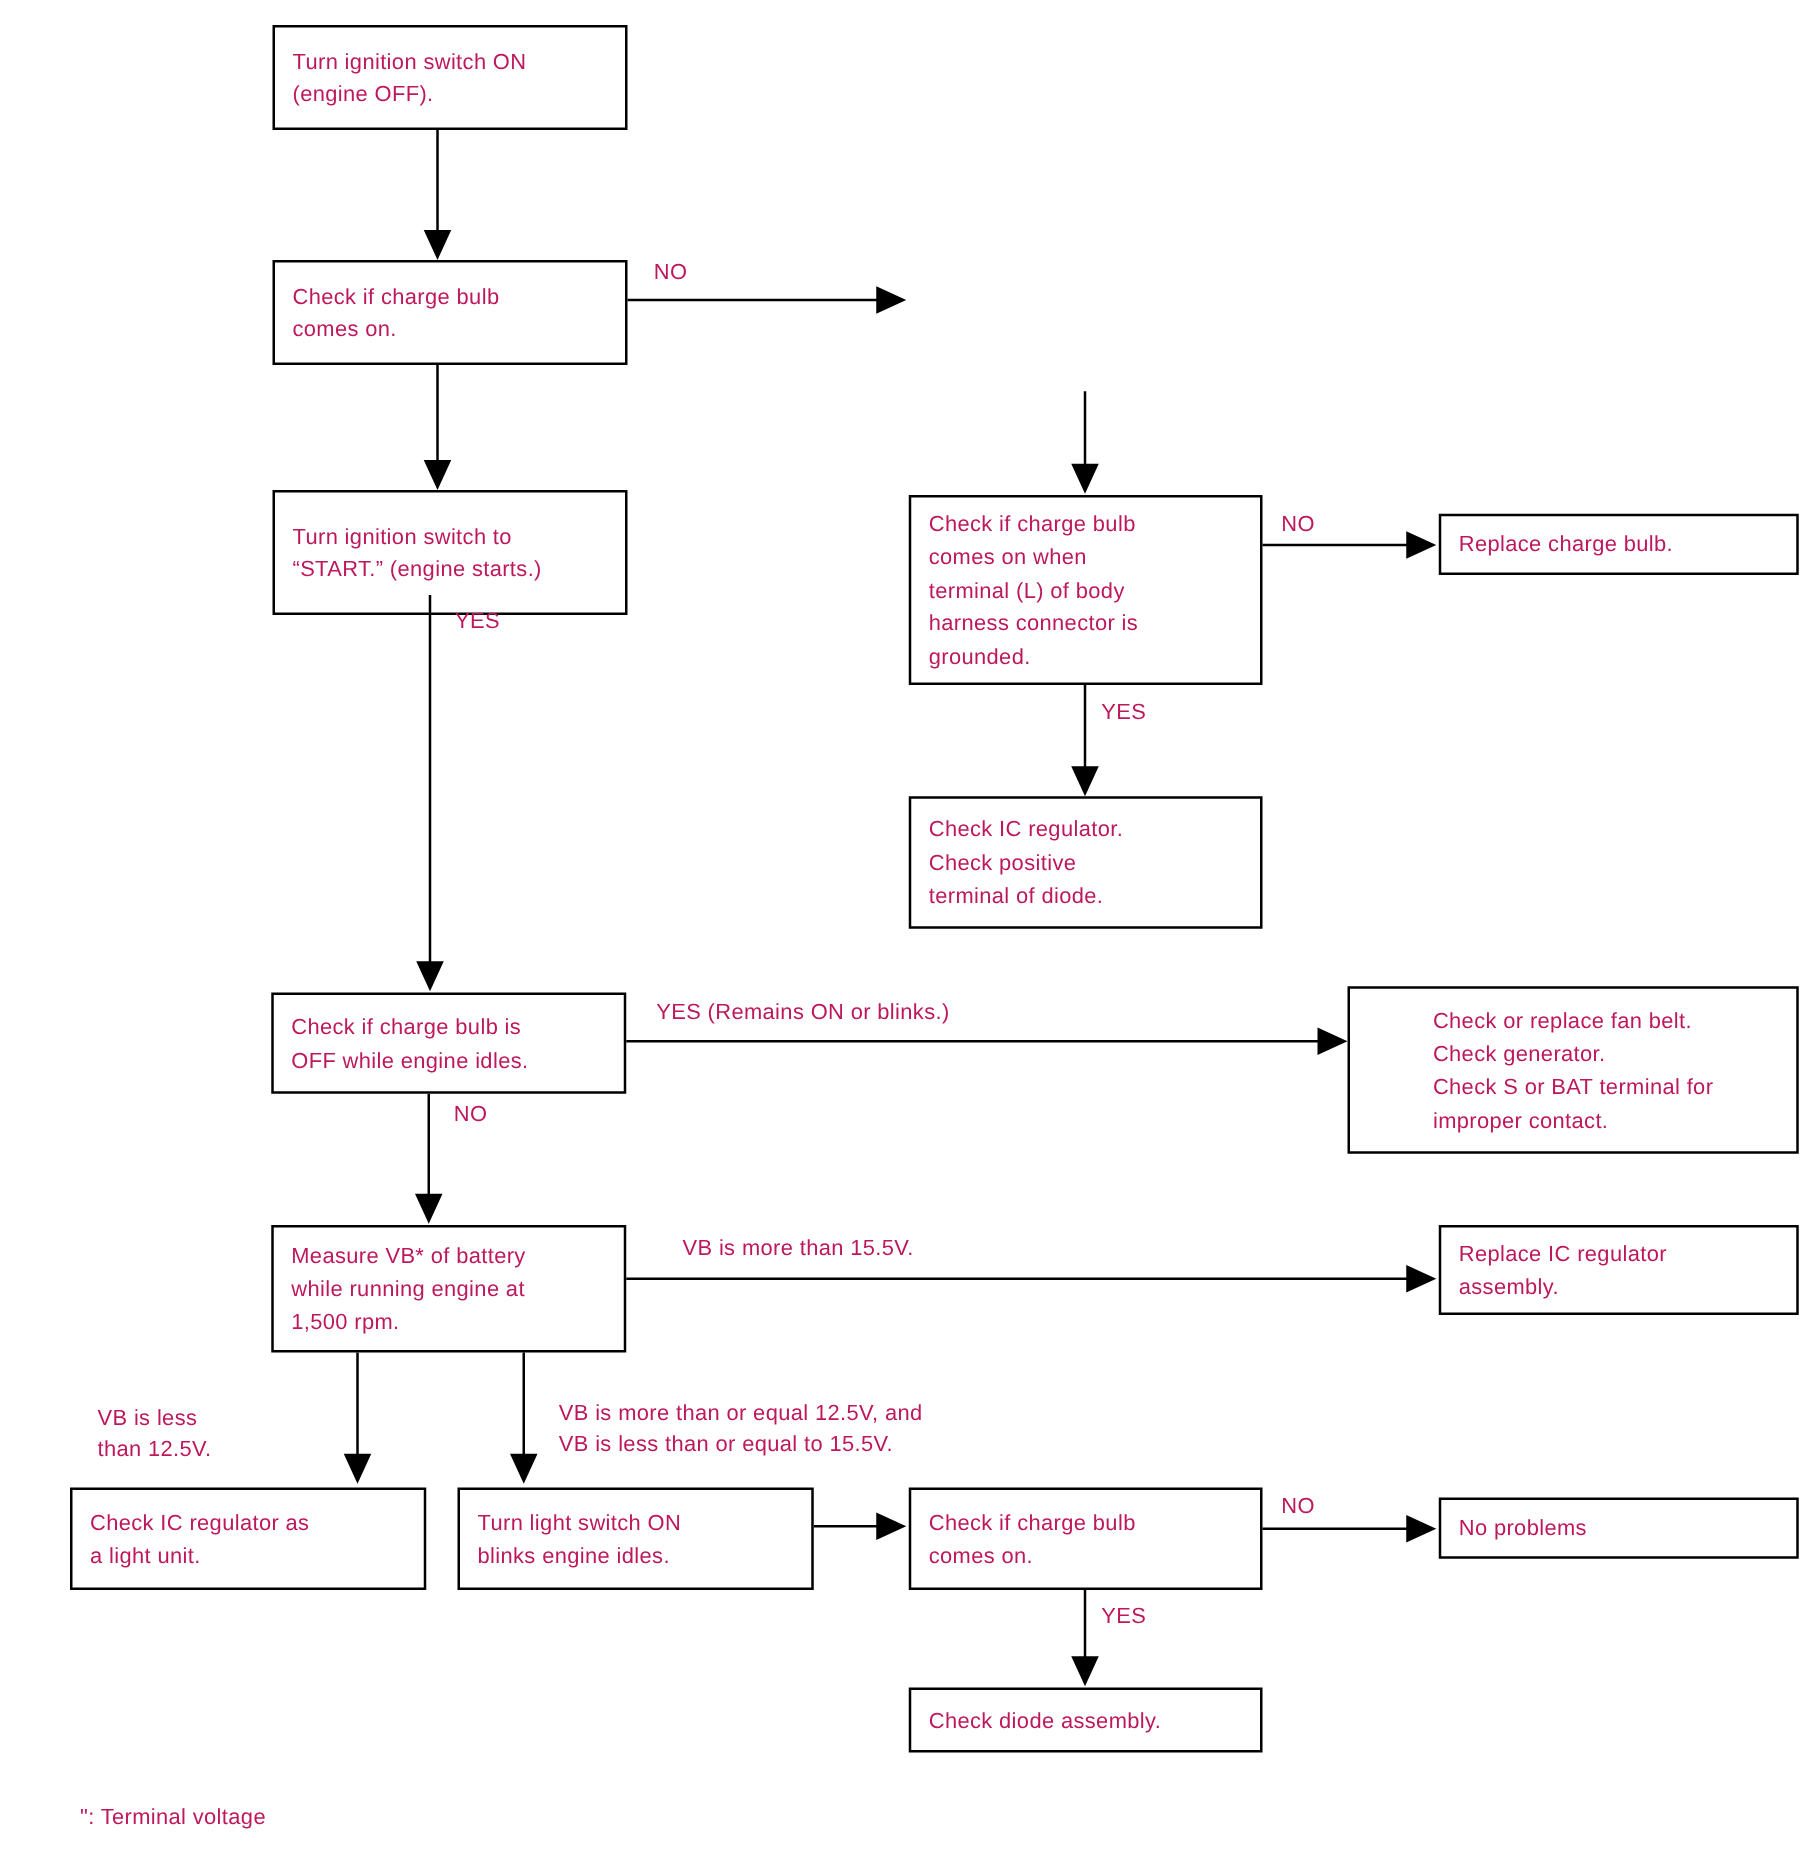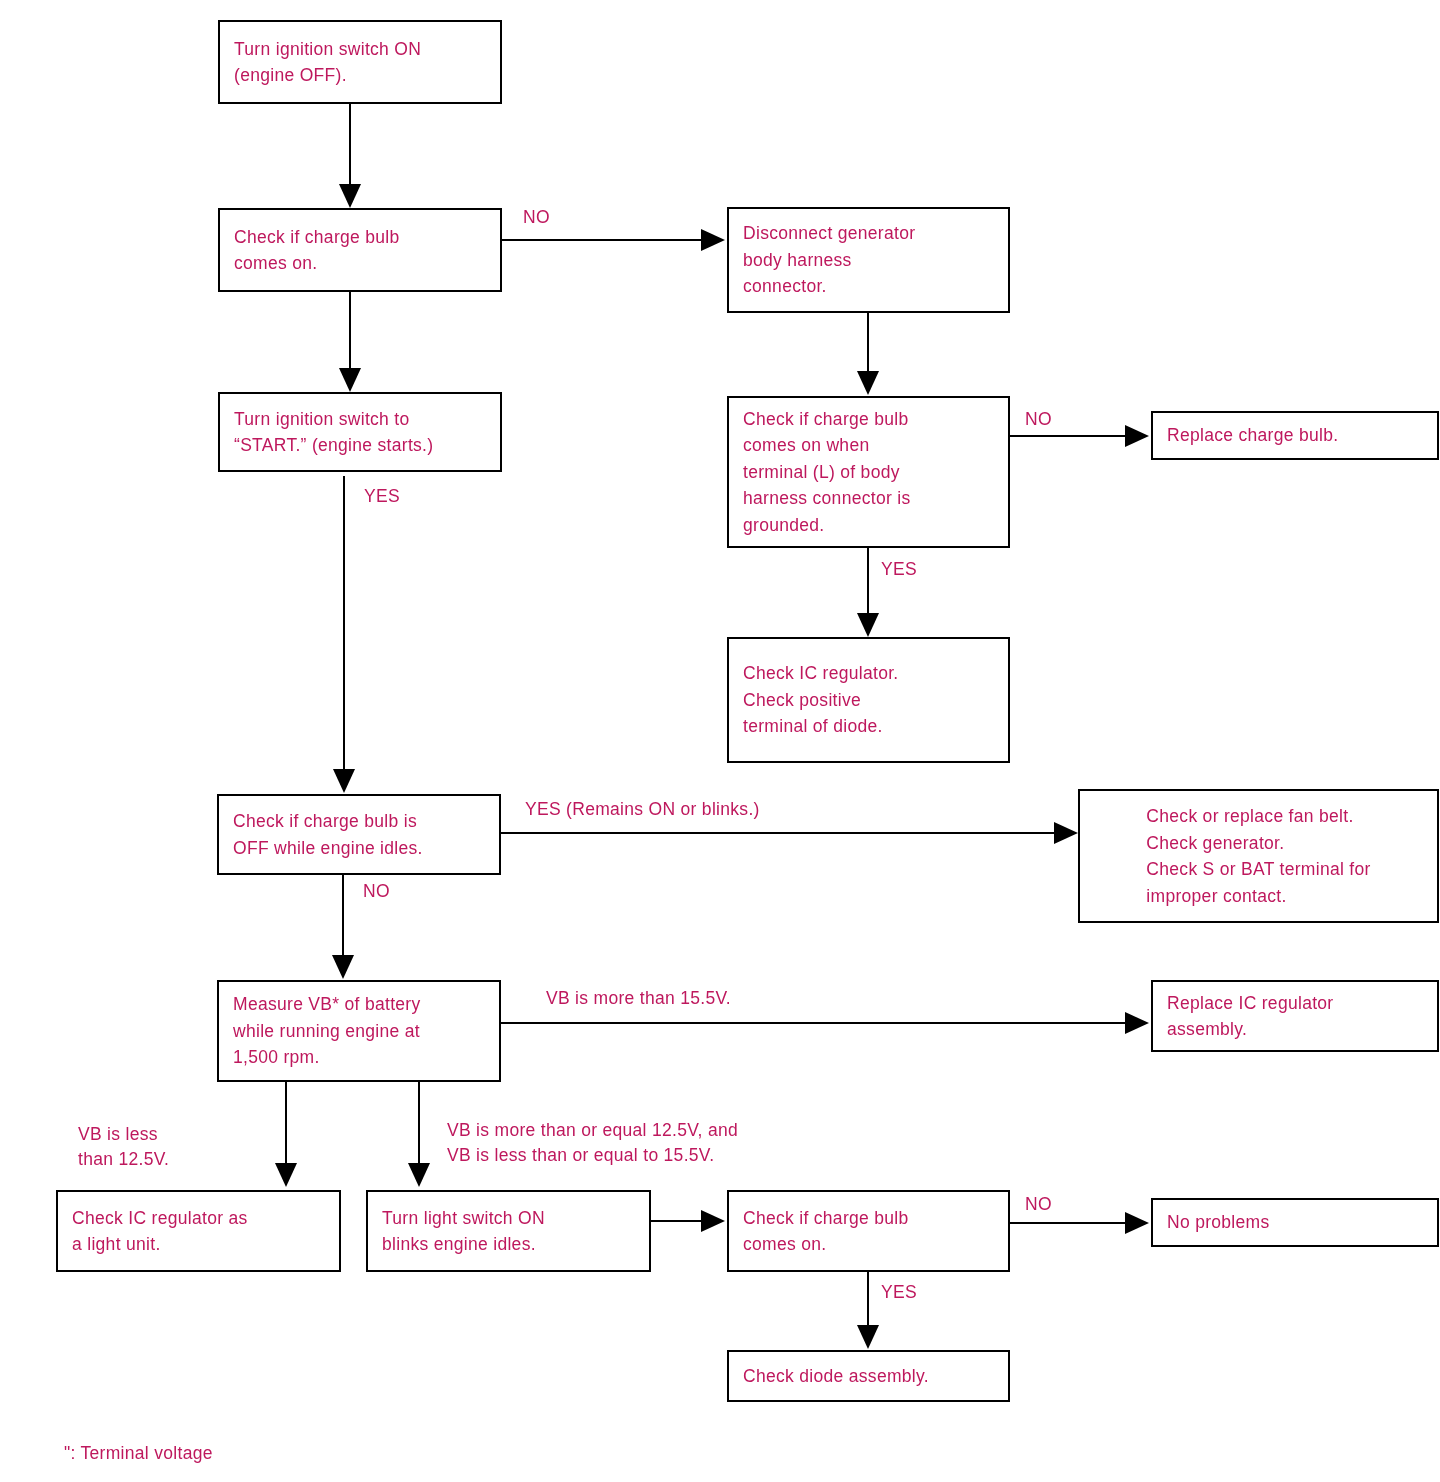--- a/index.html
+++ b/index.html
@@ -80,44 +80,39 @@
   <div class="box" style="left:182px; top:20px; width:284px; height:84px;">
     <span class="txt">Turn ignition switch ON
 (engine OFF).</span>
   </div>
 
   <div class="box" style="left:182px; top:208px; width:284px; height:84px;">
     <span class="txt">Check if charge bulb
 comes on.</span>
   </div>
 
-  <div class="box" style="left:182px; top:392px; width:284px; height:80px;">
+  <div class="box" style="left:182px; top:392px; width:284px; height:100px;">
     <span class="txt">Turn ignition switch to
 “START.” (engine starts.)</span>
   </div>
 
-  <div class="box" style="left:691px; top:207px; width:283px; height:106px;">
-    <span class="txt">Disconnect generator
-body harness
-connector.</span>
-  </div>
 
   <div class="box" style="left:691px; top:396px; width:283px; height:152px;">
     <span class="txt">Check if charge bulb
 comes on when
 terminal (L) of body
 harness connector is
 grounded.</span>
   </div>
 
   <div class="box" style="left:1115px; top:411px; width:288px; height:49px;">
     <span class="txt">Replace charge bulb.</span>
   </div>
 
-  <div class="box" style="left:691px; top:637px; width:283px; height:126px;">
+  <div class="box" style="left:691px; top:637px; width:283px; height:106px;">
     <span class="txt">Check IC regulator.
 Check positive
 terminal of diode.</span>
   </div>
 
   <div class="box" style="left:181px; top:794px; width:284px; height:81px;">
     <span class="txt">Check if charge bulb is
 OFF while engine idles.</span>
   </div>
 

